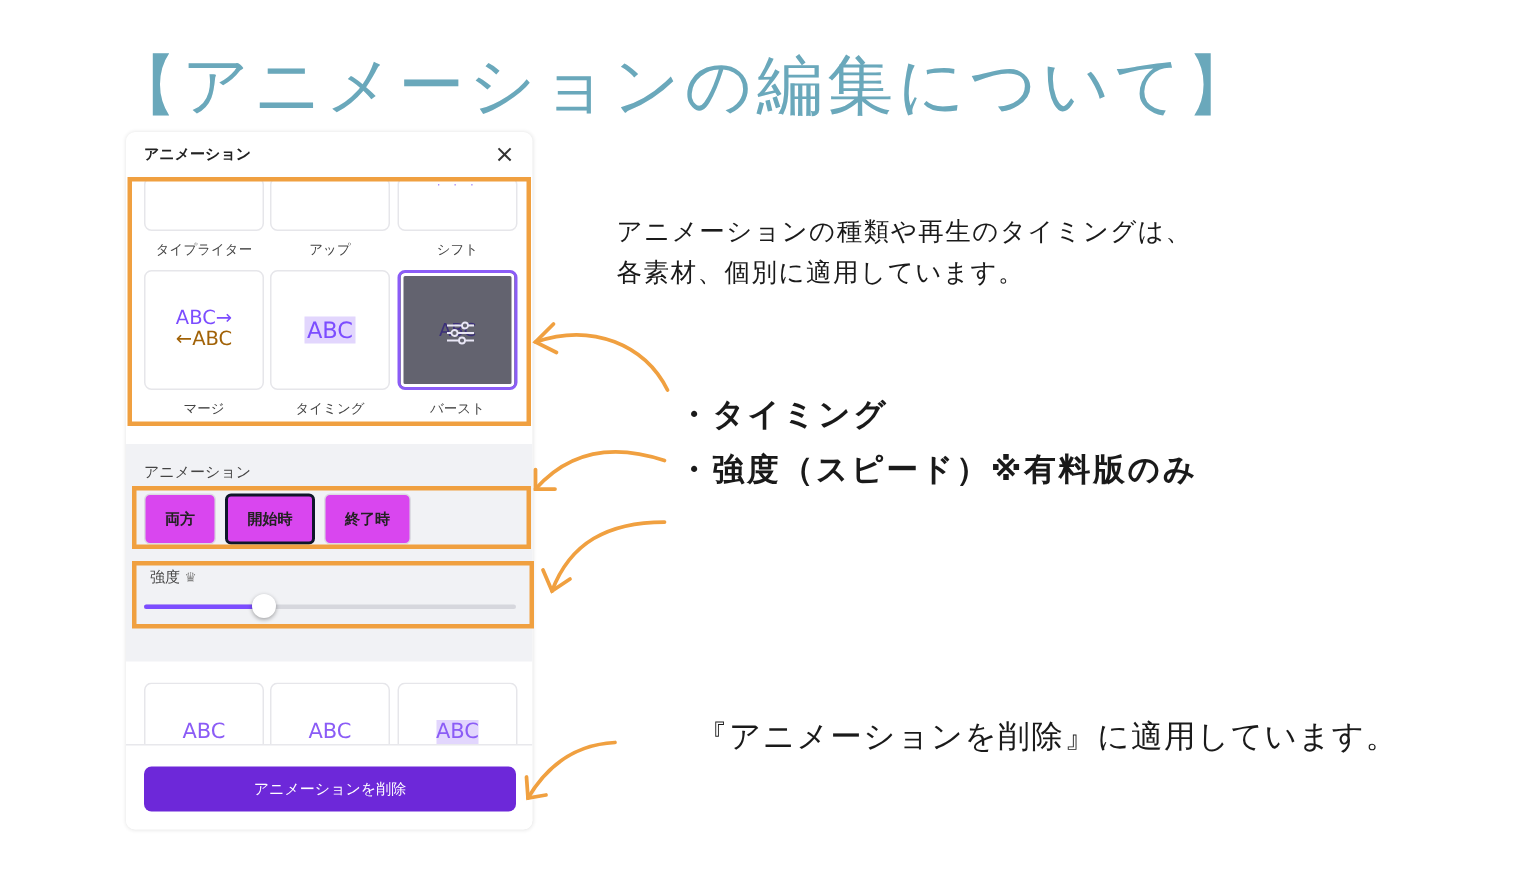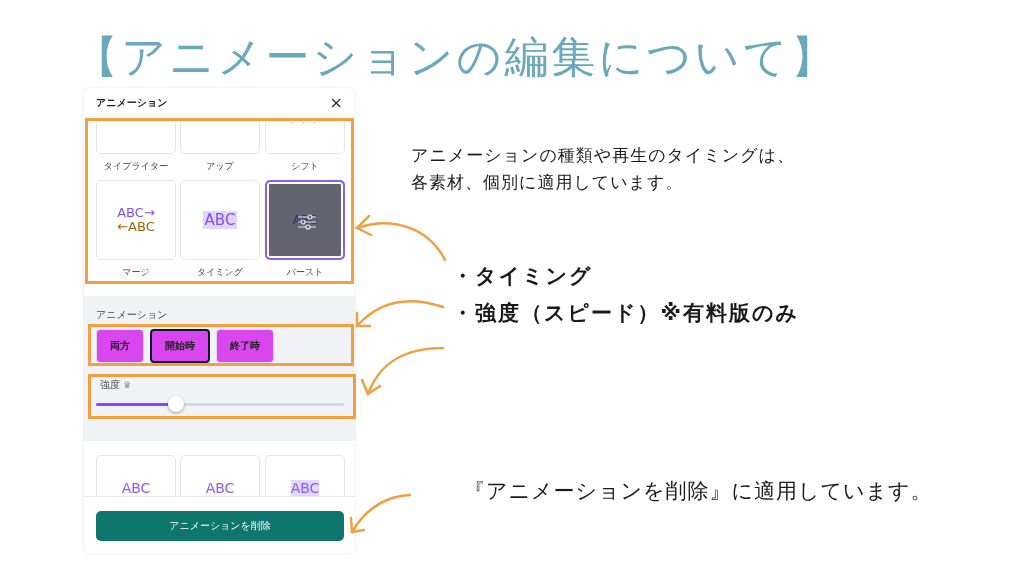--- a/index.html
+++ b/index.html
@@ -52,21 +52,21 @@
   .slider-thumb { position: absolute; left: 84px; top: 100px; width: 16px; height: 16px; border-radius: 50%; background: #fff; box-shadow: 0 1px 3px rgba(0,0,0,0.35); cursor: pointer; }
 
   .lower-grid { position: absolute; left: 0; top: 367px; width: 100%; height: 45px; overflow: hidden; }
   .lower-grid .tile { height: 60px; }
 
   .footer {
     position: absolute; left: 0; top: 408px; width: 100%; height: 57px; background: #fff;
     border-top: 1px solid #e8e8ec;
   }
   .delete-btn {
-    position: absolute; left: 12px; top: 14px; width: 248px; height: 30px; background: #0f766e;
+    position: absolute; left: 12px; top: 14px; width: 248px; height: 30px; background: #6d28d9;
     border-radius: 5px; color: #fff; font-size: 10px; display: flex; align-items: center; justify-content: center; cursor: pointer;
   }
 
   .hl { position: absolute; border: 3px solid #f0a040; pointer-events: none; }
 
   .txt { position: absolute; color: #1a1a1a; }
   .desc { left: 411px; top: 118px; font-size: 17px; line-height: 27px; letter-spacing: 1px; margin-top: 24px; }
   .desc b { font-weight: normal; }
   .bullets { left: 452px; top: 258px; font-size: 21px; font-weight: bold; line-height: 37px; letter-spacing: 2px; }
   .bullets .plain { font-weight: normal; padding-left: 20px; }

